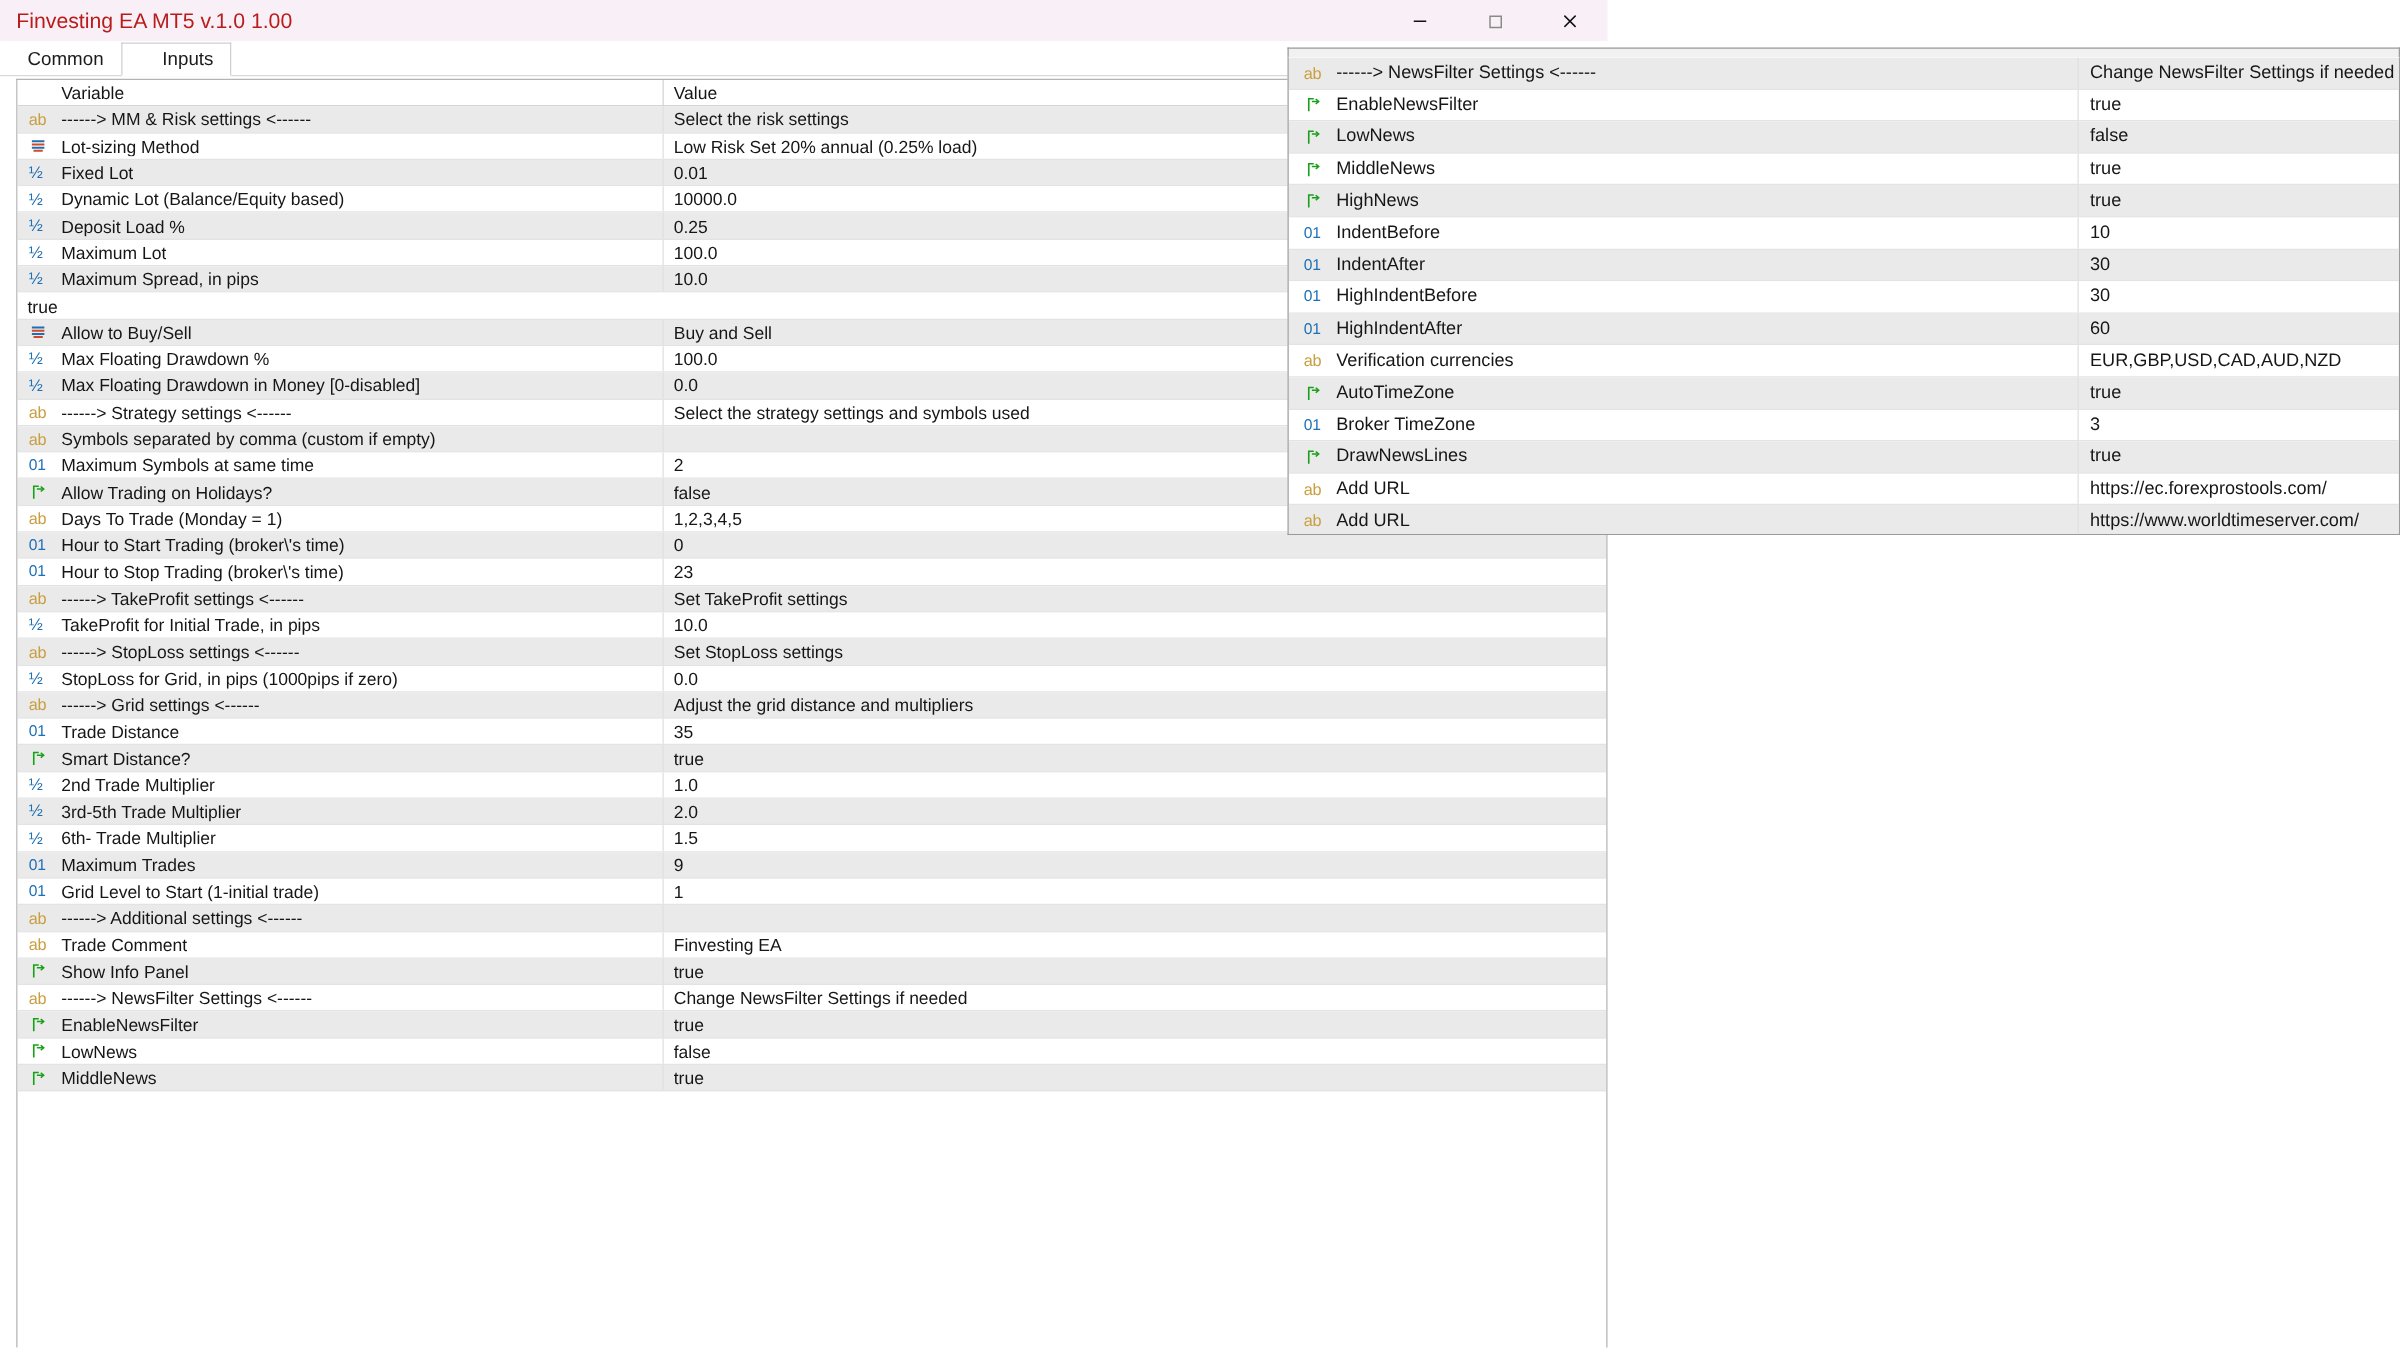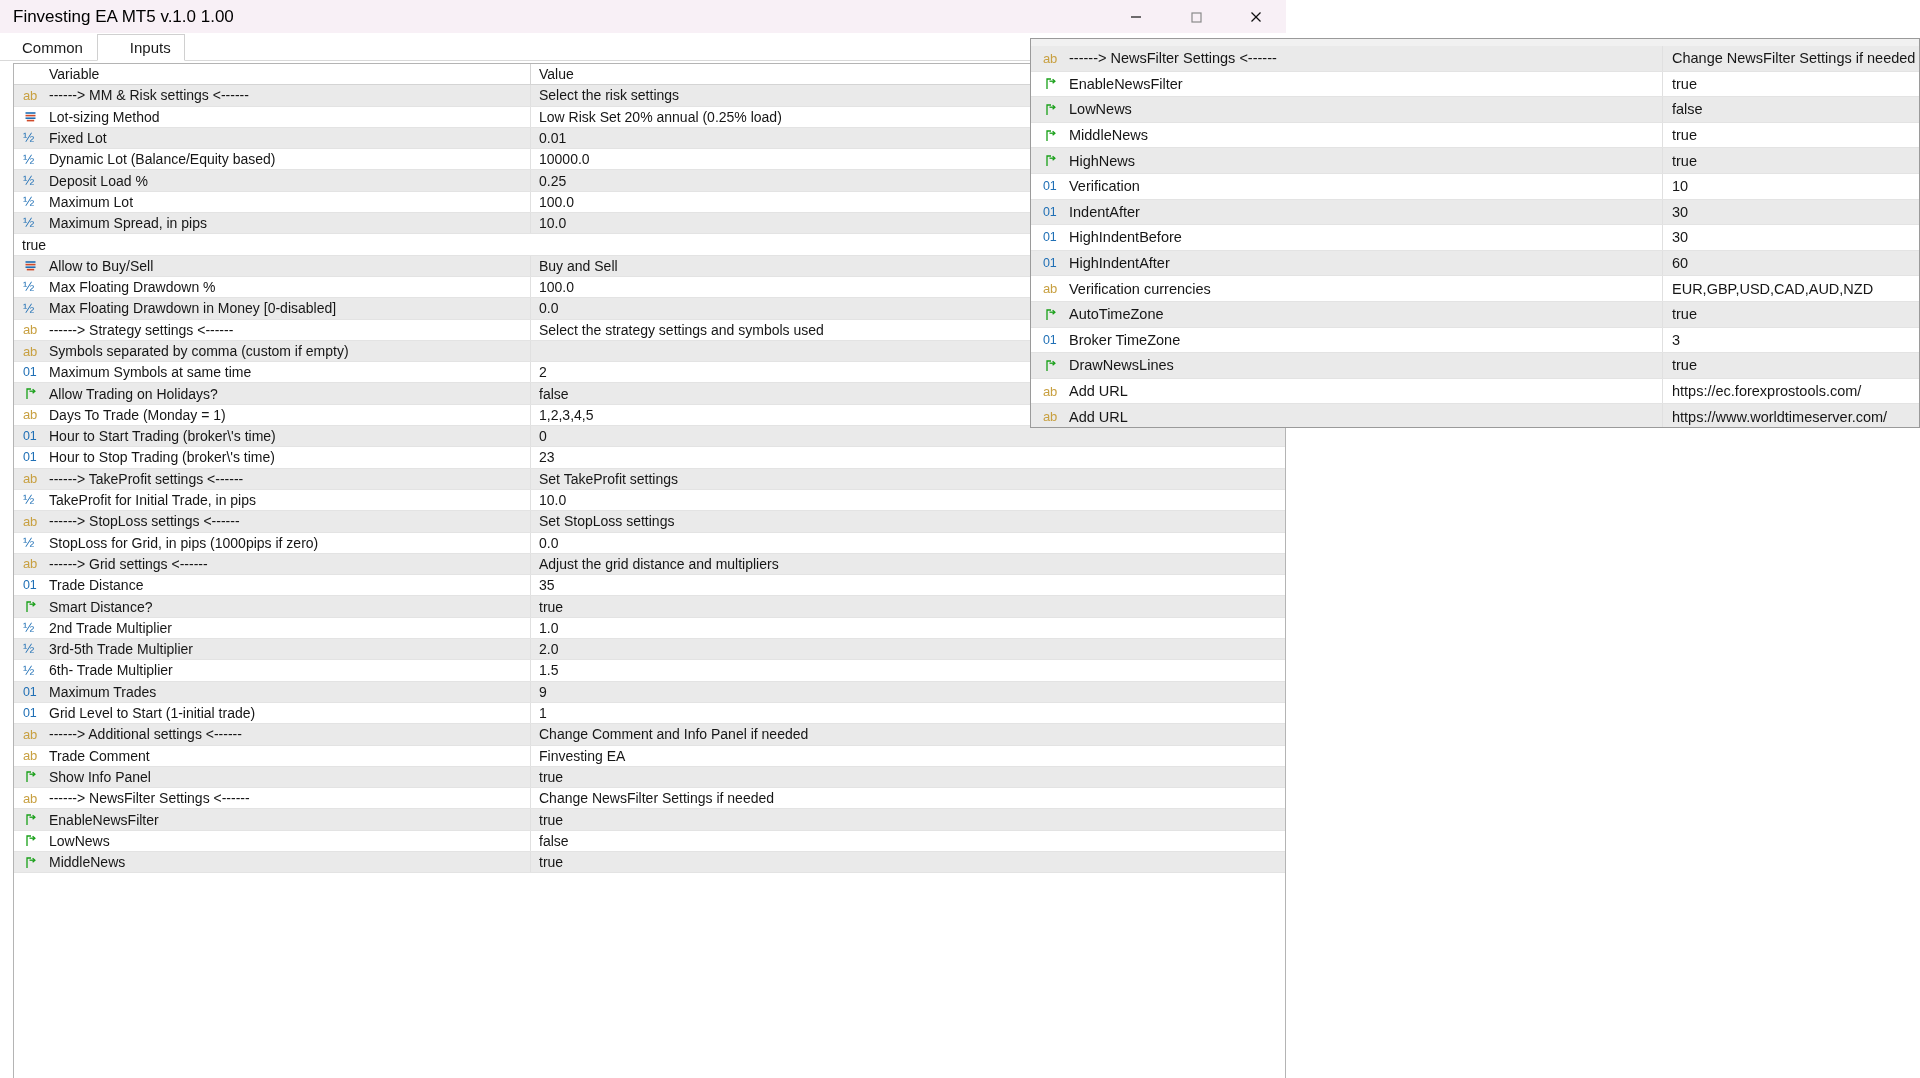--- a/index.html
+++ b/index.html
@@ -23,21 +23,21 @@
 
   #titlebar {
     position: relative;
     height: 33px;
     background: #f8f0f6;
     display: flex;
     align-items: center;
   }
   #titlebar .title {
     font-size: 17px;
-    color: #000000;
+    color: #b91c1c;
     padding-left: 13px;
     white-space: nowrap;
   }
   .wincontrols {
     position: absolute;
     right: 0; top: 0;
     height: 33px;
     display: flex;
   }
   .wincontrols .wbtn {
@@ -450,21 +450,20 @@
             <span class="ticon t-int">01</span>
             <span class="vname">Grid Level to Start (1-initial trade)</span>
           </div>
           <div class="cell-val">1</div>
         </div>
         <div class="gridrow odd">
           <div class="cell-var">
             <span class="ticon t-string">ab</span>
             <span class="vname">------&gt; Additional settings &lt;------</span>
           </div>
-          <div class="cell-val">Change Comment and Info Panel if needed</div>
         </div>
         <div class="gridrow even">
           <div class="cell-var">
             <span class="ticon t-string">ab</span>
             <span class="vname">Trade Comment</span>
           </div>
           <div class="cell-val">Finvesting EA</div>
         </div>
         <div class="gridrow odd">
           <div class="cell-var">
@@ -587,21 +586,21 @@
               <path d="M9.6 3.2 L11.9 5.2 L9.6 7.2" fill="none" stroke="#18a018" stroke-width="1.3"></path>
             </svg>
           </span>
           <span class="vname">HighNews</span>
         </div>
         <div class="cell-val">true</div>
       </div>
       <div class="gridrow even">
         <div class="cell-var">
           <span class="ticon t-int">01</span>
-          <span class="vname">Verification</span>
+          <span class="vname">IndentBefore</span>
         </div>
         <div class="cell-val">10</div>
       </div>
       <div class="gridrow odd">
         <div class="cell-var">
           <span class="ticon t-int">01</span>
           <span class="vname">IndentAfter</span>
         </div>
         <div class="cell-val">30</div>
       </div>

